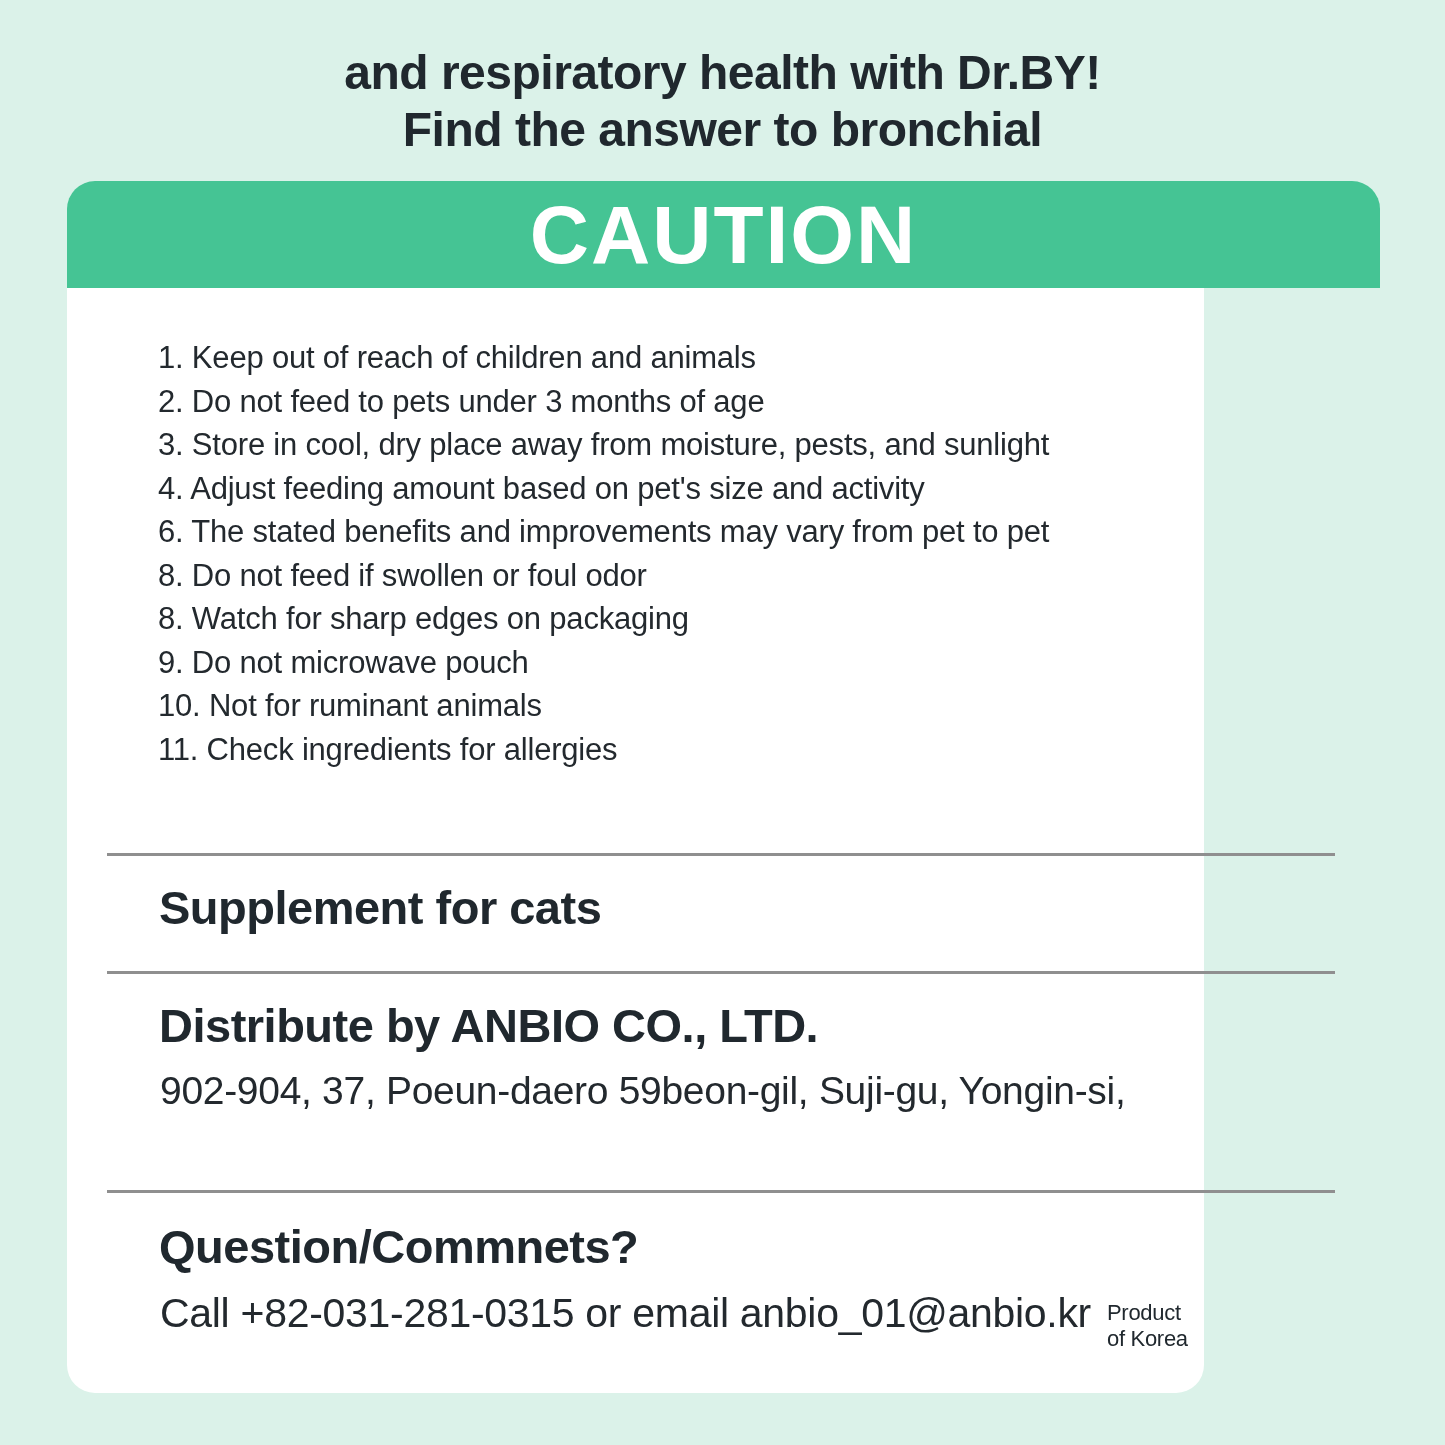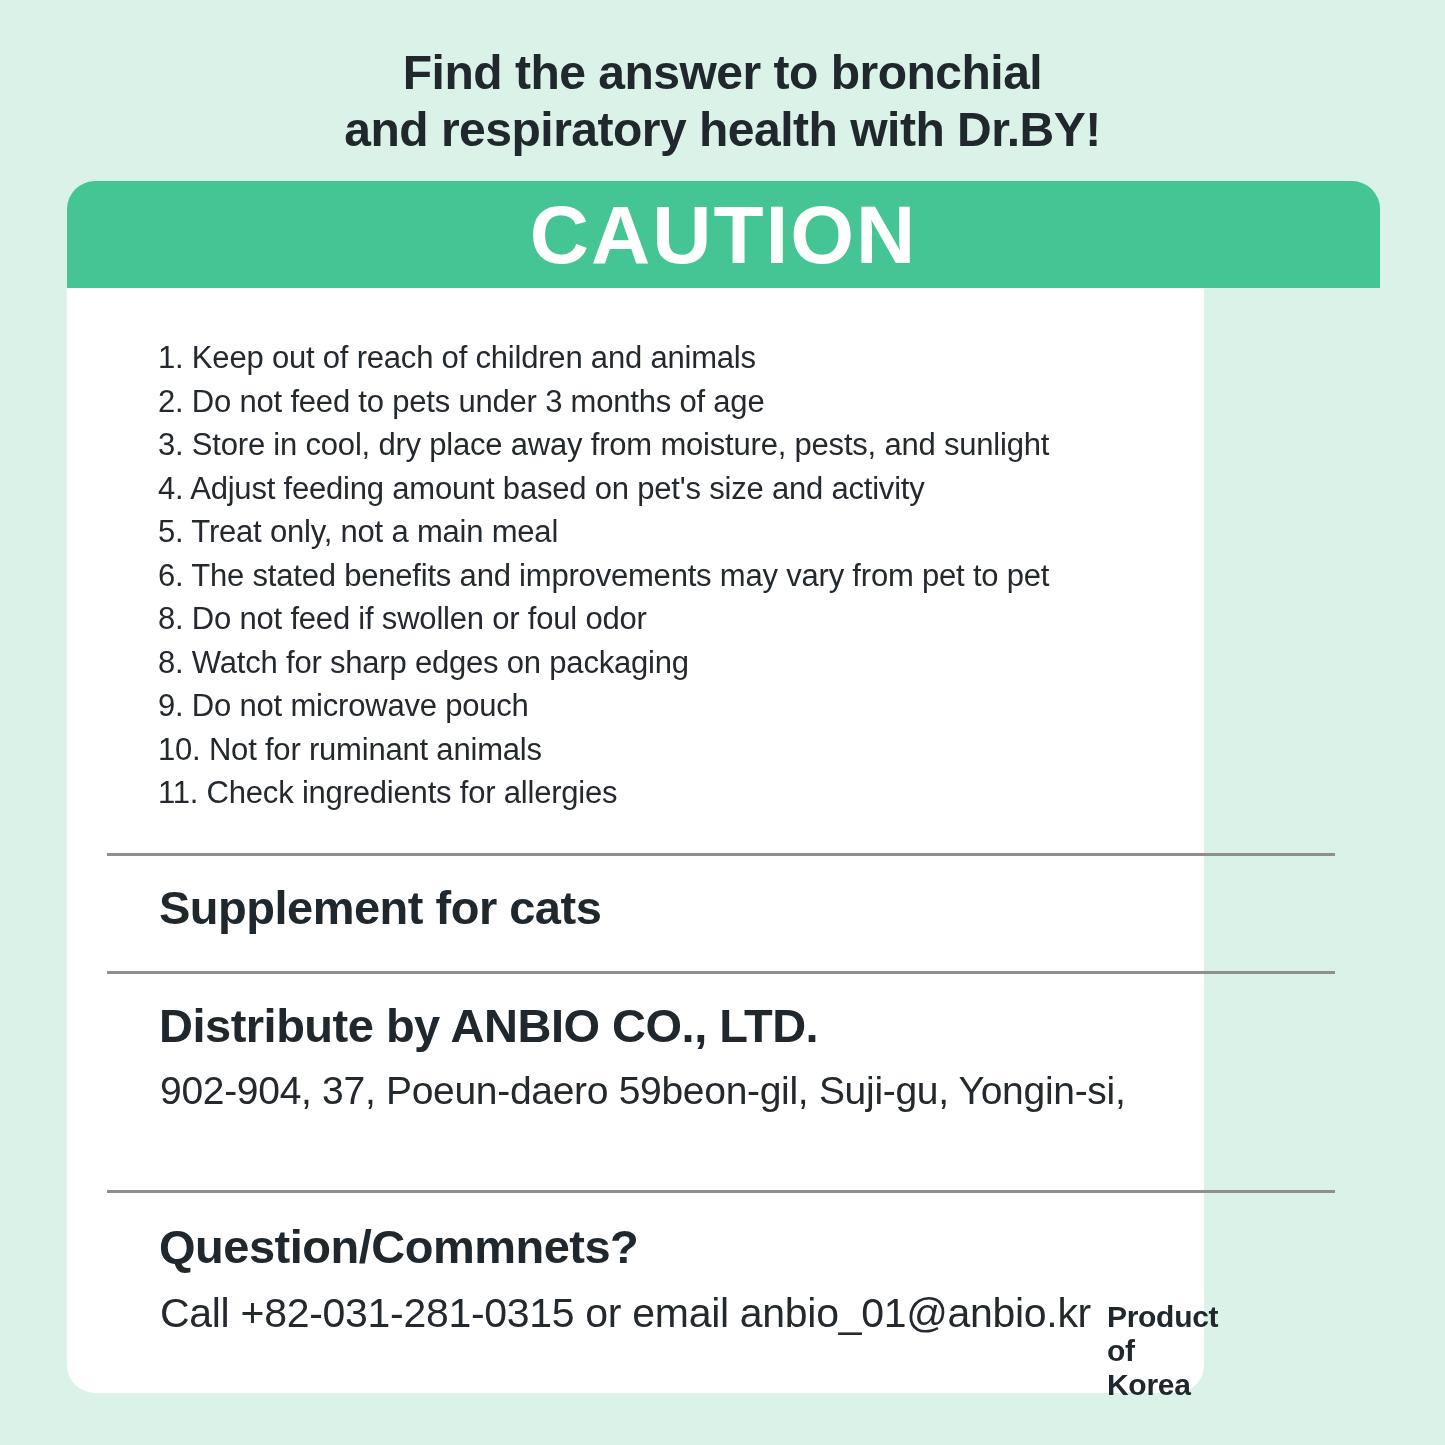--- a/index.html
+++ b/index.html
@@ -62,45 +62,44 @@
   .address{
     position:absolute;left:93px;top:886px;
     font-size:39px;line-height:47px;color:var(--body);letter-spacing:-0.3px;
   }
   .contact-line{
     position:absolute;left:93px;top:1108px;
     font-size:41px;line-height:48px;color:var(--body);letter-spacing:-0.3px;
   }
   .origin{
     position:absolute;left:1040px;top:1119px;
-    font-size:30px;font-weight:bold;color:var(--heading);letter-spacing:-0.3px;
+    font-size:22px;font-weight:normal;color:var(--heading);letter-spacing:-0.3px;
   }
 </style>
 </head>
 <body>
 
 <div class="canvas">
 
   <div class="top-heading">
+    <div>and respiratory health with Dr.BY!</div>
     <div>Find the answer to bronchial</div>
-    <div>and respiratory health with Dr.BY!</div>
   </div>
 
   <div class="card">
 
     <div class="caution-header">
       <span class="caution-title">CAUTION</span>
     </div>
 
     <ol class="caution-list">
       <li>1. Keep out of reach of children and animals</li>
       <li>2. Do not feed to pets under 3 months of age</li>
       <li>3. Store in cool, dry place away from moisture, pests, and sunlight</li>
       <li>4. Adjust feeding amount based on pet's size and activity</li>
-      <li>5. Treat only, not a main meal</li>
       <li>6. The stated benefits and improvements may vary from pet to pet</li>
       <li>8. Do not feed if swollen or foul odor</li>
       <li>8. Watch for sharp edges on packaging</li>
       <li>9. Do not microwave pouch</li>
       <li>10. Not for ruminant animals</li>
       <li>11. Check ingredients for allergies</li>
     </ol>
 
     <div class="divider divider-1"></div>
 

